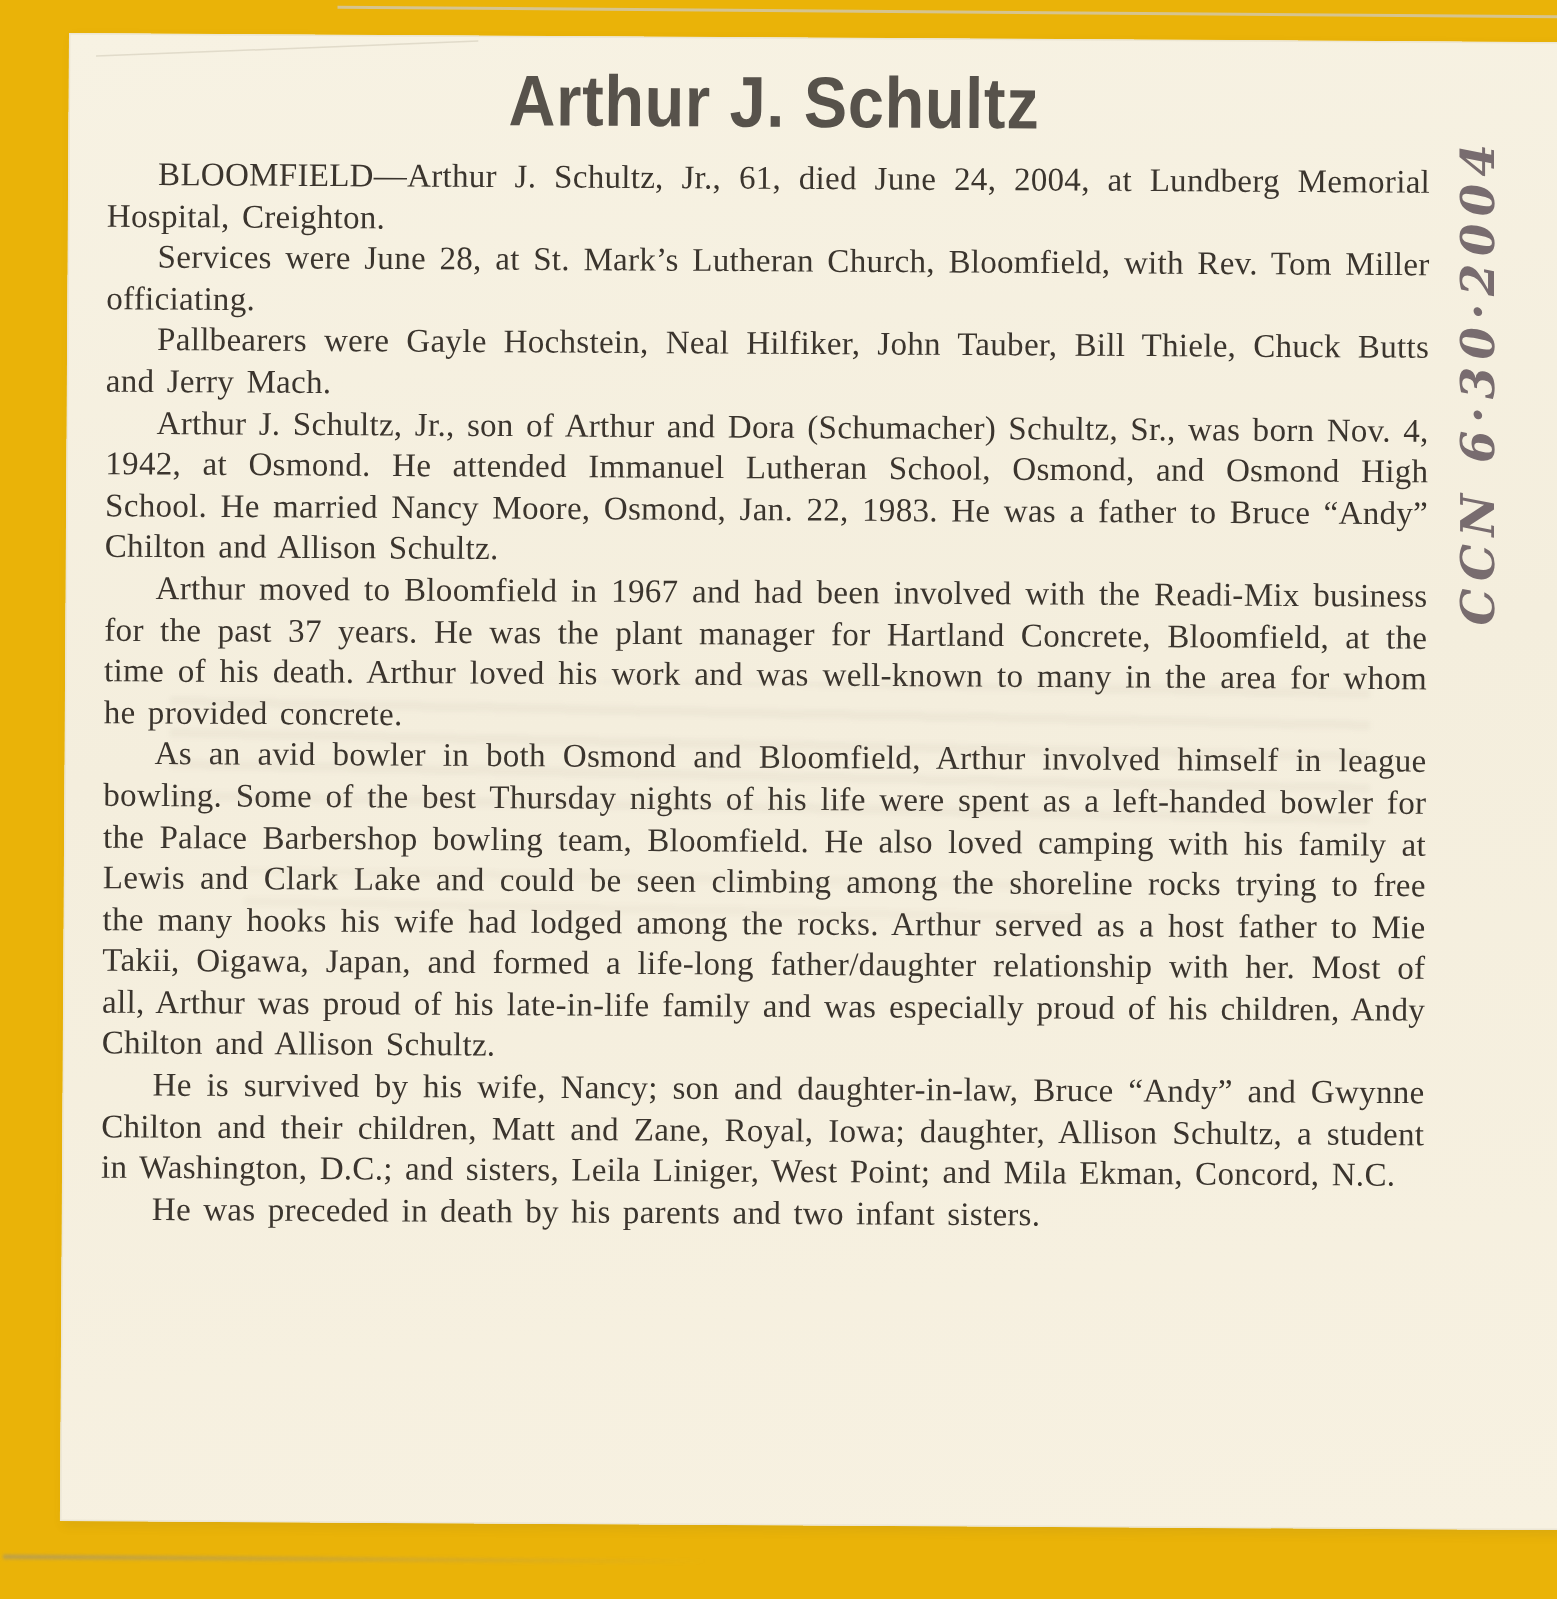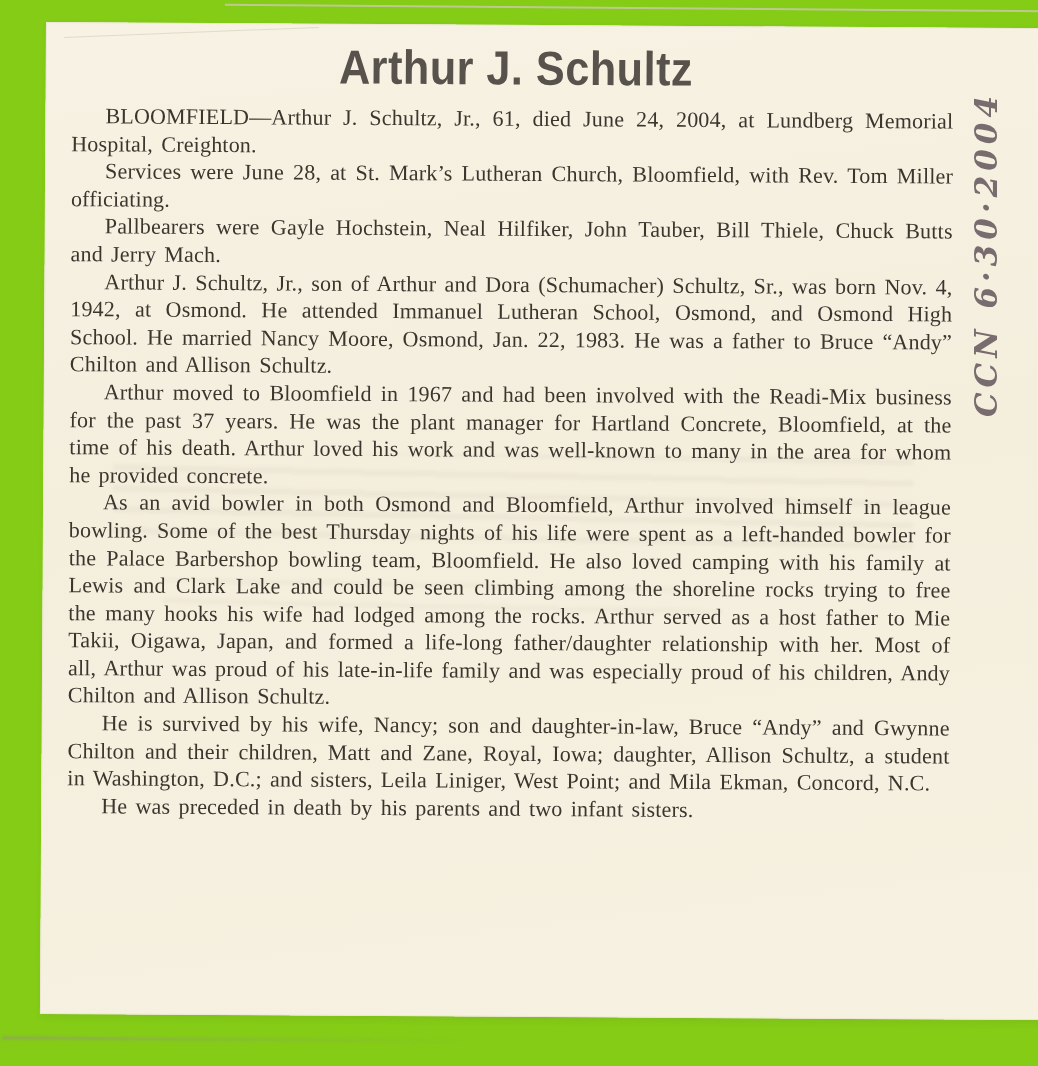--- a/index.html
+++ b/index.html
@@ -1,20 +1,20 @@
 <!DOCTYPE html>
 <html style="--paper: #f7f2e3; --ink: #3b352e; --title_ink: #57524b; --handwriting: #6b5e63;"><head>
 <meta charset="utf-8">
 <style>
   html, body { margin: 0; padding: 0; }
   .page {
     position: relative;
     width: 1038px;
     height: 1066px;
-    background: #84cc16;
+    background: #eab308;
     overflow: hidden;
   }
   
   .scan-edge-line {
     position: absolute;
     left: 225px; top: 7px;
     width: 815px; height: 2px;
     background: #cfcabc;
     transform: rotate(0.45deg);
     opacity: 0.75;

